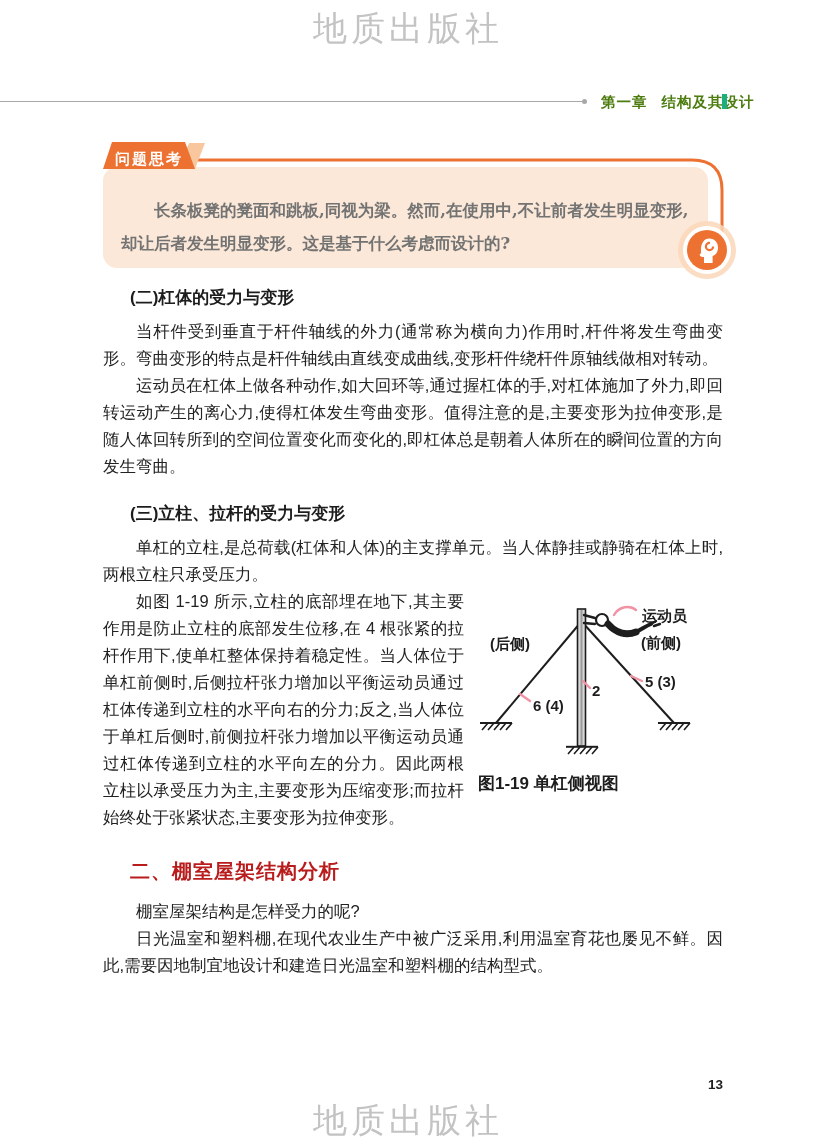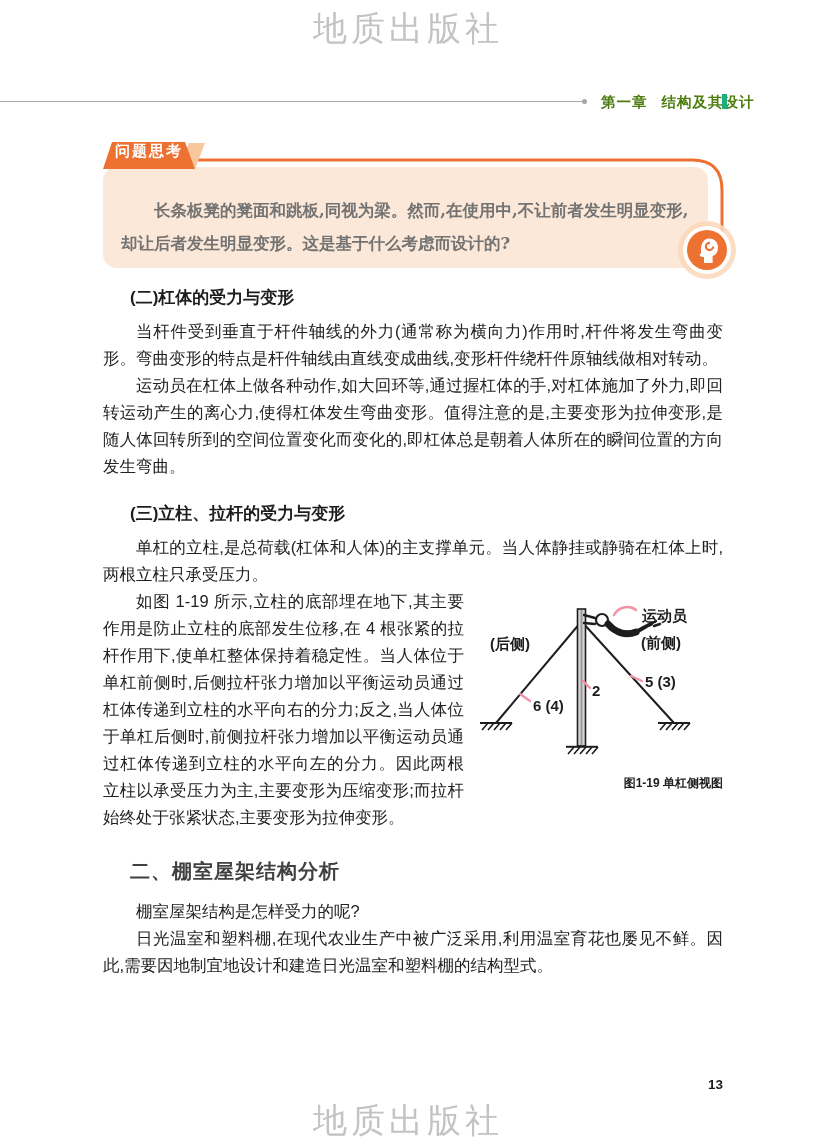--- a/index.html
+++ b/index.html
@@ -20,43 +20,43 @@
   .hdr-text{position:absolute;left:601px;top:93px;font-size:14.5px;font-weight:bold;color:#4d7c0f;letter-spacing:1px;white-space:nowrap;}
   .hdr-text .hdr-title{margin-left:14px;}
   .hdr-bar{position:absolute;left:722px;top:94px;width:5px;height:15px;background:#1caf7e;}
   
   .qb-outline{position:absolute;left:100px;top:150px;width:632px;height:125px;pointer-events:none;}
   .qb-fill{position:absolute;left:103px;top:167px;width:605px;height:101px;background:#fbe8d8;border-radius:14px;}
   .qb-tab2{position:absolute;left:184px;top:143px;width:16px;height:26px;background:#f8c79e;transform:skewX(-21deg);}
   .qb-tab{
     position:absolute;left:103px;top:142px;width:92px;height:27px;background:#ed7232;
     clip-path:polygon(9px 0,82px 0,92px 27px,0 27px);
-    display:flex;align-items:flex-start;justify-content:center;
+    display:flex;align-items:flex-end;justify-content:center;
     color:#ffffff;font-weight:bold;font-size:15px;letter-spacing:2px;
   }
   .qb-text{
     position:absolute;left:121px;top:177px;width:572px;
     font-family:"DejaVu Serif",serif;font-weight:bold;color:#737373;
     font-size:16.5px;line-height:33px;text-indent:2em;
   }
   .qb-icon{
     position:absolute;left:683px;top:226px;width:48px;height:48px;border-radius:50%;
     background:#ffffff;box-shadow:0 0 0 5px rgba(250,215,184,.85);
     display:flex;align-items:center;justify-content:center;
   }
   .qb-icon-inner{width:40px;height:40px;border-radius:50%;background:#ed7232;display:flex;align-items:center;justify-content:center;}
   
   .content{position:absolute;left:103px;top:284px;width:620px;font-size:16.5px;line-height:27px;font-weight:500;color:#222;}
   .content p{margin:0;text-indent:2em;text-align:justify;}
   .sub-heading{font-size:17px;line-height:27px;font-weight:bold;color:#1d1d1d;margin:0 0 7px 0;padding-left:27px;}
   .sub-heading.second{margin-top:20px;}
-  .green-heading{font-size:20px;line-height:28px;font-weight:bold;color:#404040;margin:26px 0 13px 0;padding-left:27px;letter-spacing:1px;}
+  .green-heading{font-size:20px;line-height:28px;font-weight:bold;color:#b91c1c;margin:26px 0 13px 0;padding-left:27px;letter-spacing:1px;}
   
   .figure{float:right;width:245px;margin:-8px 0 4px 14px;}
-  .fig-caption{text-align:right;font-weight:bold;font-size:12px;color:#1d1d1d;margin-top:4px;text-indent:0;}
+  .fig-caption{text-align:left;font-weight:bold;font-size:17px;color:#1d1d1d;margin-top:4px;text-indent:0;}
   .fig-svg text{font-family:"Liberation Sans",sans-serif;font-weight:bold;fill:#1d1d1d;}
   
   .page-num{position:absolute;left:708px;top:1077px;font-size:13.5px;font-weight:bold;color:#1d1d1d;}
 </style>
 </head>
 <body>
 
 <div class="page">
 
   <div class="watermark wm-top">地质出版社</div>

